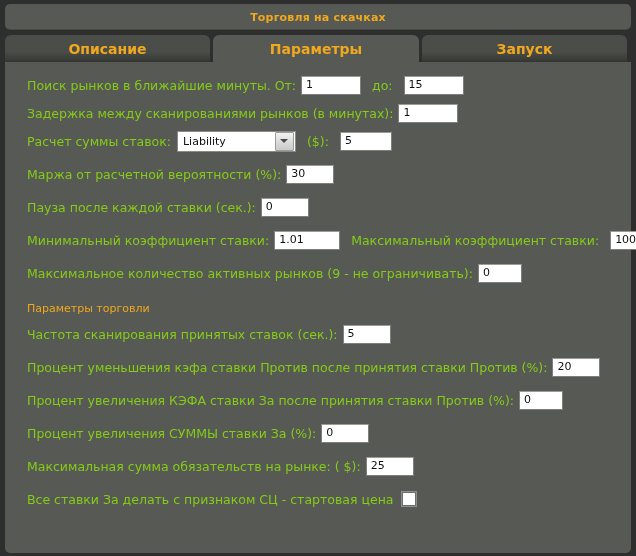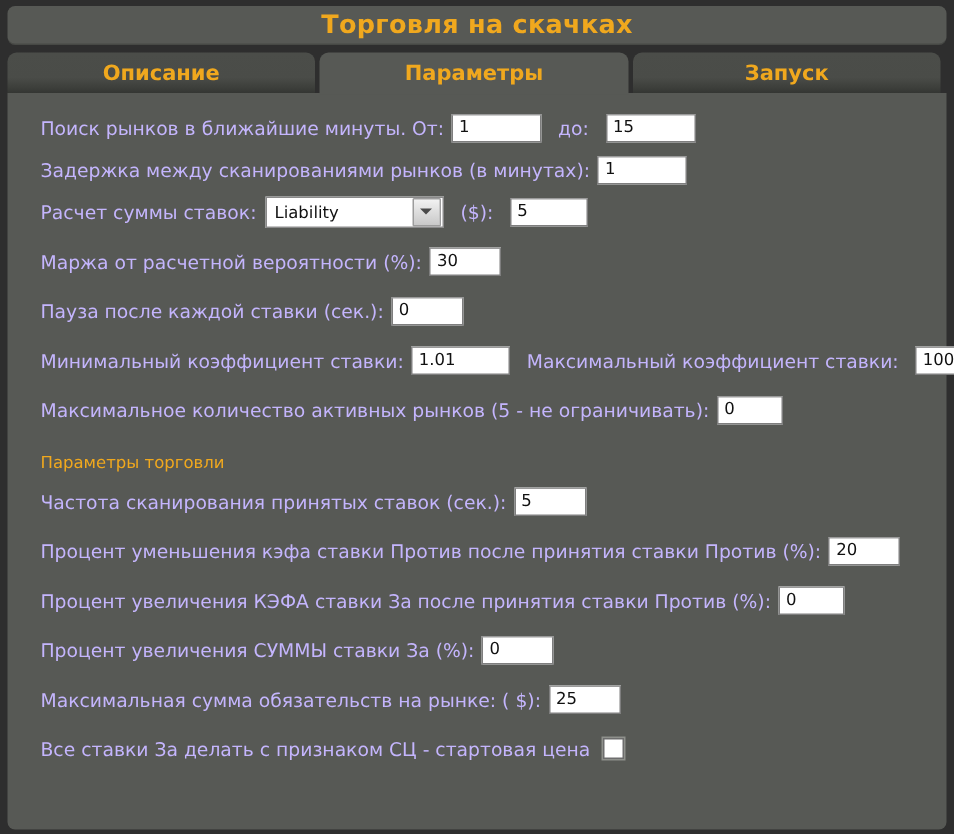--- a/index.html
+++ b/index.html
@@ -22,21 +22,21 @@
     height: 26px;
     background: #575955;
     border-radius: 5px;
     display: flex;
     align-items: center;
     justify-content: center;
     box-shadow: inset 0 -1px 0 rgba(0,0,0,.18);
   }
   .titlebar .txt {
     color: #f0a81e;
-    font-size: 17px;
+    font-size: 11px;
     font-weight: bold;
     letter-spacing: .2px;
   }
 
   
   .tabstrip {
     margin-top: 5px;
     height: 27px;
     display: flex;
     align-items: flex-end;
@@ -83,21 +83,21 @@
     display: flex;
     align-items: center;
     height: 22px;
     margin: 0 0 0 22px;
     color: #d9dbd6;
     font-size: 12.5px;
     white-space: nowrap;
   }
   .row + .row { margin-top: 6px; }
   .row.gap { margin-top: 11px; }
-  .lbl { color: #c4b5fd; }
+  .lbl { color: #84cc16; }
   .lbl.sp { margin-left: 11px; margin-right: 6px; }
 
   .section-head {
     color: #f0a81e;
     font-size: 11px;
     margin: 16px 0 0 22px;
     height: 18px;
     line-height: 18px;
   }
 
@@ -232,21 +232,21 @@
 
     <div class="row gap">
       <span class="lbl">Минимальный коэффициент ставки:</span>
       <input class="tf w46" type="text" value="1.01" style="">
       <span class="lbl sp">Максимальный коэффициент ставки:</span>
       <input class="tf w46" type="text" value="100" style="">
     </div>
 
 
     <div class="row gap">
-      <span class="lbl">Максимальное количество активных рынков (5 - не ограничивать):</span>
+      <span class="lbl">Максимальное количество активных рынков (9 - не ограничивать):</span>
       <input class="tf w44" type="text" value="0" style="">
     </div>
 
     <div class="section-head">Параметры торговли</div>
 
     <div class="row" style="margin-top:5px">
       <span class="lbl">Частота сканирования принятых ставок (сек.):</span>
       <input class="tf w48" type="text" value="5" style="">
     </div>
 

